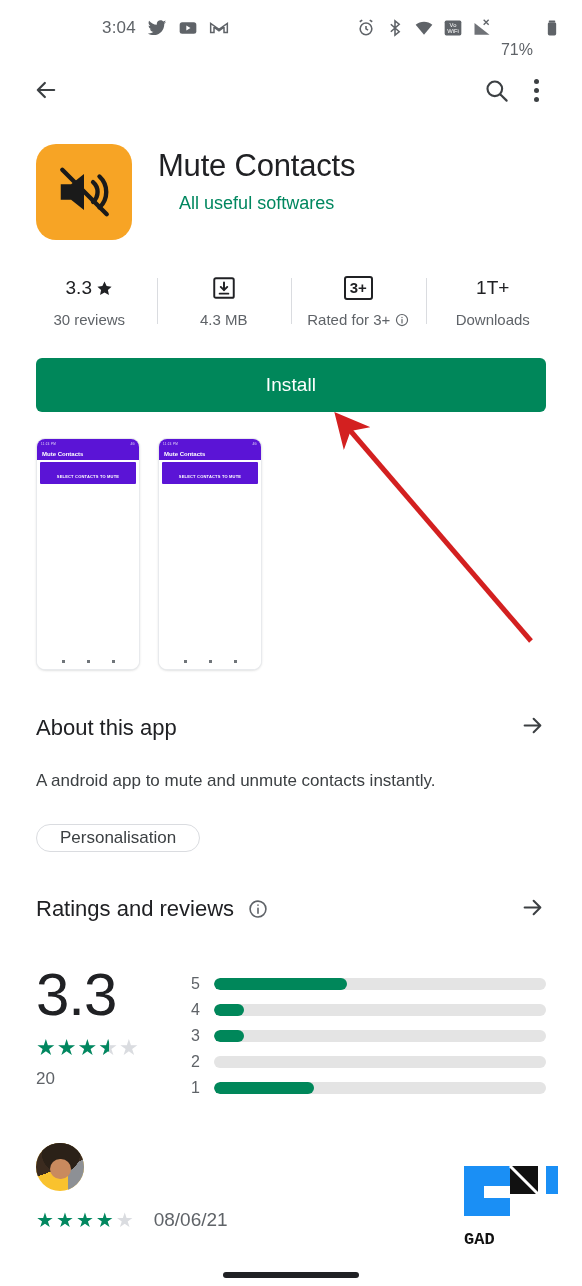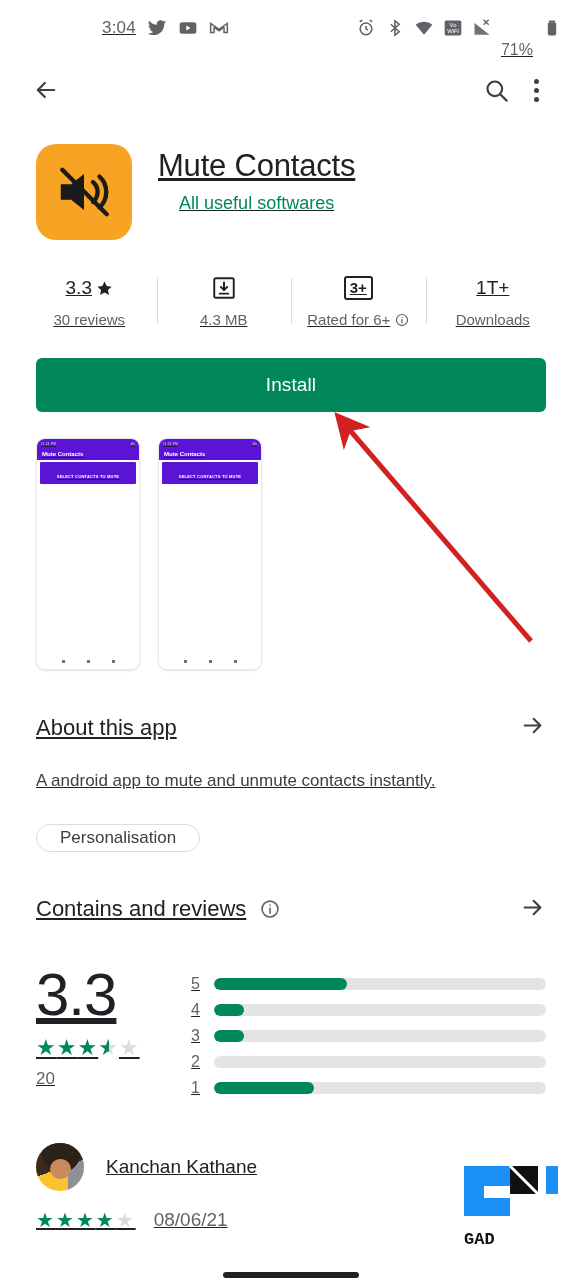--- a/index.html
+++ b/index.html
@@ -4,21 +4,21 @@
 <style>
   * { margin:0; padding:0; box-sizing:border-box; }
   html, body { width:582px; height:1286px; }
   body {
     font-family:"Liberation Sans", sans-serif;
     background:#ffffff;
     color:#202124;
     position:relative;
     overflow:hidden;
   }
-  .phone { width:582px; height:1286px; position:relative; background:#fff;text-decoration:underline; }
+  .phone { width:582px; height:1286px; position:relative; background:#fff; }
 
   
   .statusbar {
     height:56px; display:flex; align-items:center;
     padding:0 20px; color:#5f6368; font-size:17px;
   }
   .sb-left { display:flex; align-items:center; gap:11px; margin-left:82px; }
   .sb-right { display:flex; align-items:center; gap:9px; margin-left:auto; }
   .sb-time { font-size:17px; color:#5f6368; letter-spacing:.2px; }
   .sb-ico { width:20px; height:20px; display:block; }
@@ -241,21 +241,21 @@
             <path d="M12 7v7M9 11l3 3 3-3M8 17.2h8" stroke-linecap="round" stroke-linejoin="round"></path>
           </svg>
       </div>
       <div class="stat-sub">4.3 MB</div>
     </div>
     <div class="stat">
       <div class="stat-top">
         <span class="badge3">3+</span>
       </div>
       <div class="stat-sub">
-        <span>Rated for 6+</span>
+        <span>Rated for 3+</span>
         <svg width="14" height="14" viewBox="0 0 24 24" fill="none" stroke="#5f6368" stroke-width="2">
             <circle cx="12" cy="12" r="9.5"></circle>
             <path d="M12 11v6M12 7.4v.2" stroke-linecap="round"></path>
           </svg>
       </div>
     </div>
     <div class="stat">
       <div class="stat-top">1T+</div>
       <div class="stat-sub">Downloads</div>
     </div>
@@ -312,21 +312,21 @@
             <path d="M5 12h14M13 6l6 6-6 6"></path>
           </svg>
       </span>
     </div>
     <div class="desc">A android app to mute and unmute contacts instantly.</div>
     <div class="chip">Personalisation</div>
   </div>
 
   <div class="section">
     <div class="sec-head">
-      <span class="sec-title">Contains and reviews</span>
+      <span class="sec-title">Ratings and reviews</span>
       <span class="sec-info">
         <svg width="20" height="20" viewBox="0 0 24 24" fill="none" stroke="#5f6368" stroke-width="1.9">
             <circle cx="12" cy="12" r="9.5"></circle>
             <path d="M12 11v6M12 7.2v.3" stroke-linecap="round"></path>
           </svg>
       </span>
       <span class="sec-arrow">
         <svg width="27" height="27" viewBox="0 0 24 24" fill="none" stroke="#3c4043" stroke-width="1.8" stroke-linecap="round" stroke-linejoin="round">
             <path d="M5 12h14M13 6l6 6-6 6"></path>
           </svg>
@@ -376,21 +376,20 @@
     </div>
   </div>
 
   <div class="section">
     <div class="review">
       <div class="avatar">
         <div class="bg"></div>
         <div class="hair"></div>
         <div class="face"></div>
       </div>
-      <div class="reviewer">Kanchan Kathane</div>
     </div>
     <div class="review-meta">
       <div class="review-stars">
         <span class="star-on">★</span><span class="star-on">★</span><span class="star-on">★</span><span class="star-on">★</span><span class="star-off">★</span>
       </div>
       <div class="review-date">08/06/21</div>
     </div>
   </div>
 
   <svg class="watermark" viewBox="0 0 110 98">

